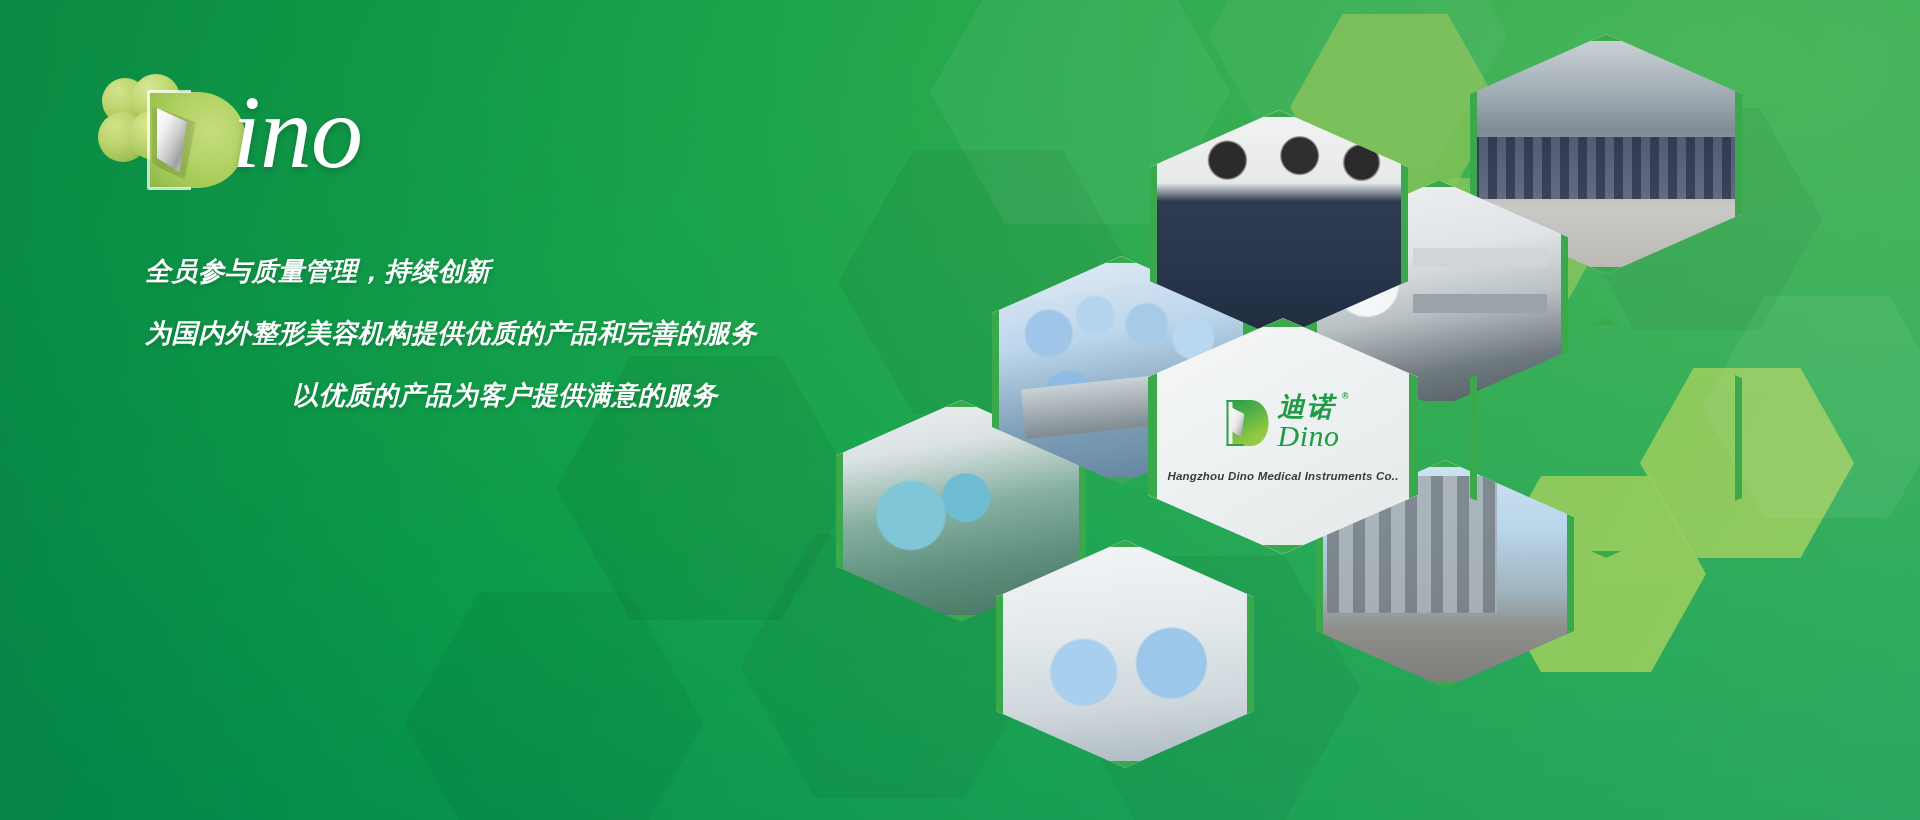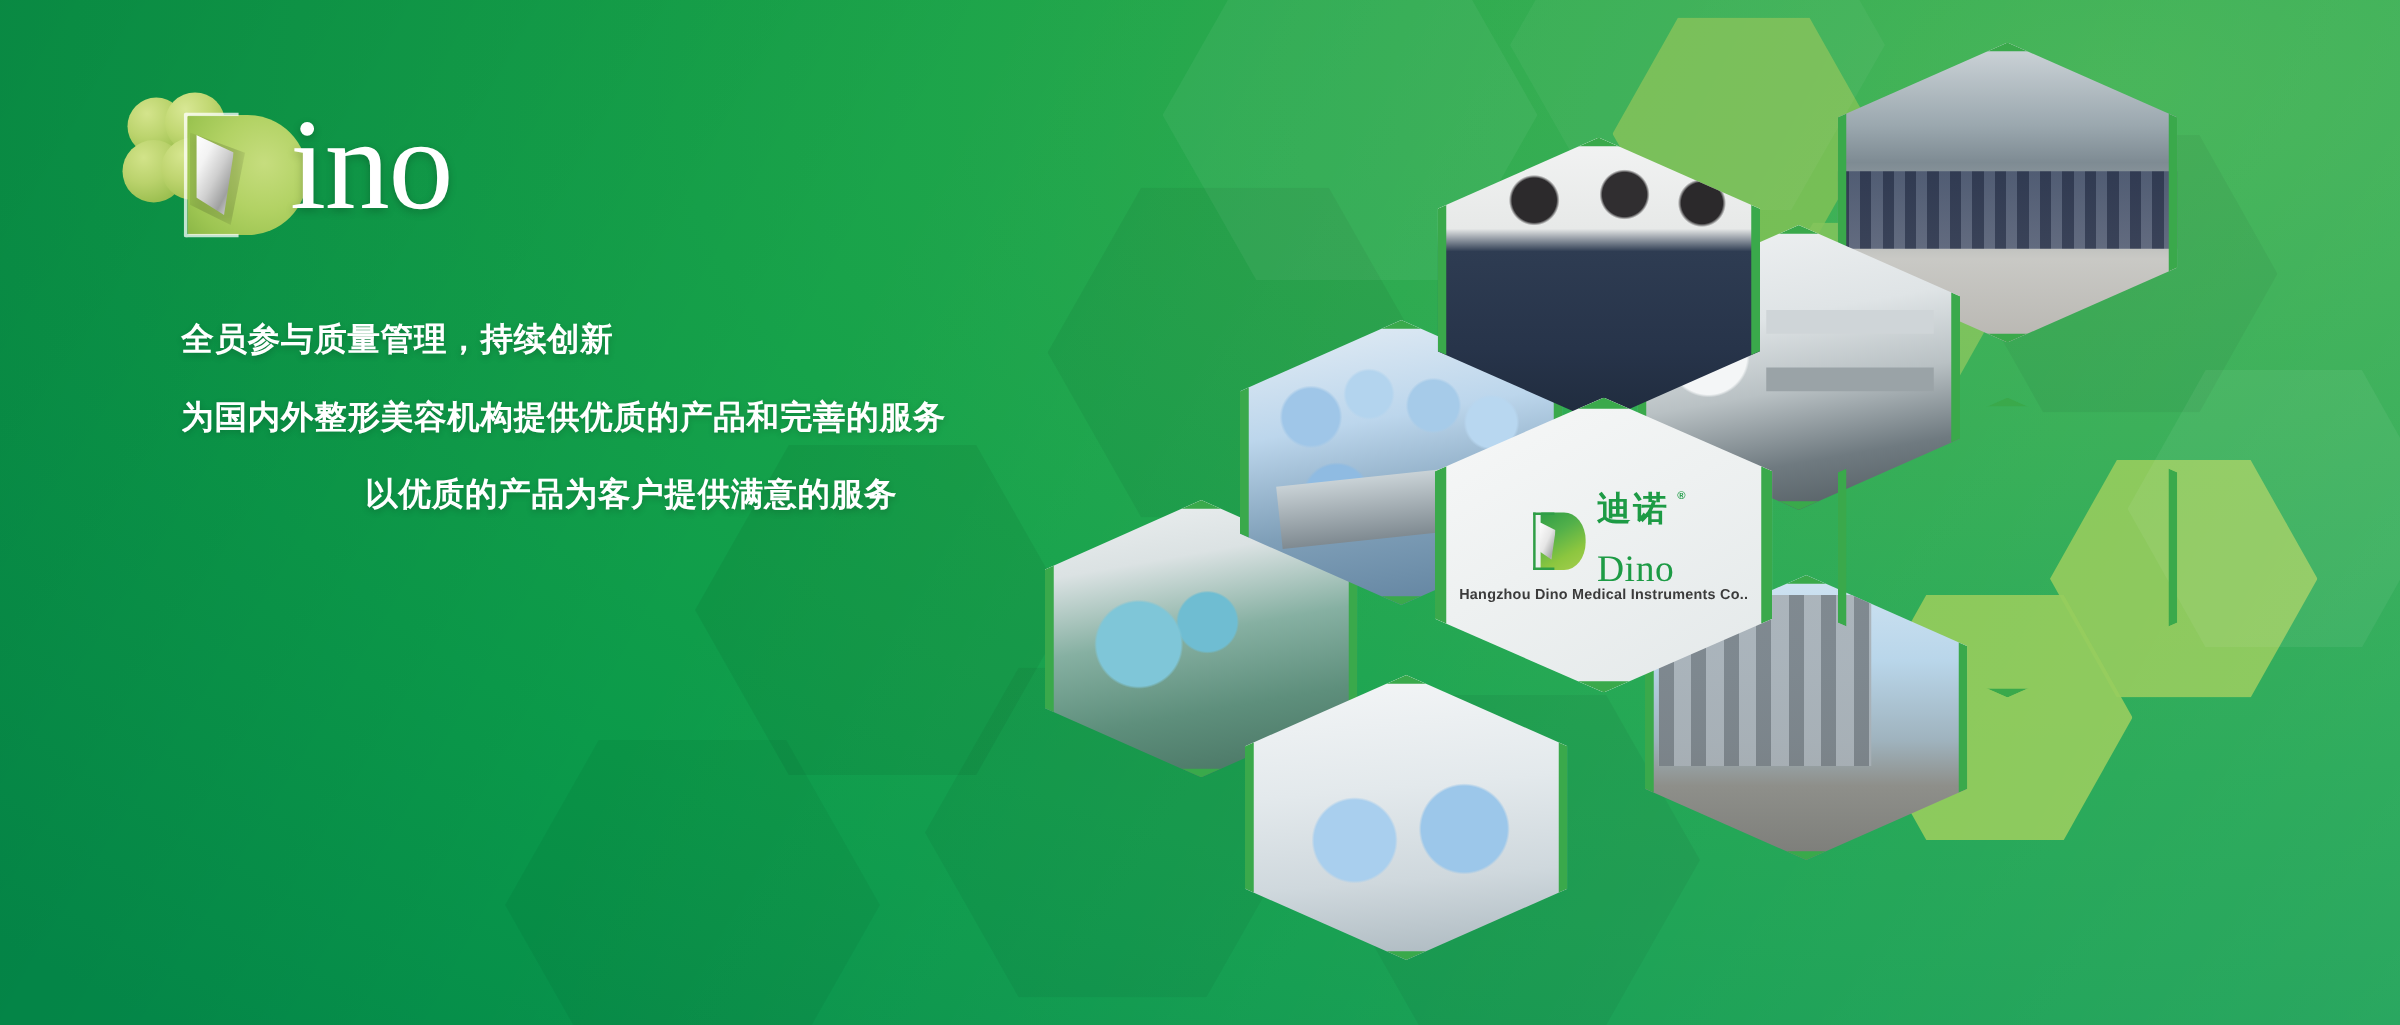--- a/index.html
+++ b/index.html
@@ -7,20 +7,21 @@
     width:1920px;height:820px;overflow:hidden;
     font-family:"Liberation Sans","DejaVu Sans",sans-serif;
     background:#0f9f4a;
   }
 
   
   #banner{
     position:relative;width:1920px;height:820px;overflow:hidden;
     background:
       radial-gradient(115% 130% at 88% 8%, #3bb04e 0%, #2aa94b 26%, #16a24a 52%, #0b9a4a 74%, #048b4a 100%);
+    font-style: italic;
   }
 
   
   .sheen{
     position:absolute;inset:0;pointer-events:none;
     background:linear-gradient(118deg, rgba(0,0,0,.10) 0%, rgba(0,0,0,0) 34%, rgba(255,255,255,.05) 62%, rgba(255,255,255,.12) 100%);
   }
 
   
   .bg-hex{
@@ -127,21 +128,21 @@
     clip-path:polygon(0% 0%,100% 22%,74% 100%,0% 78%);
   }
   .lm-text{display:flex;flex-direction:column;line-height:1;}
   .lm-cn{
     font-size:27px;font-weight:700;color:#1d9b45;letter-spacing:2px;
     position:relative;
   }
   .lm-reg{font-size:9px;vertical-align:super;position:absolute;top:-2px;right:-11px;}
   .lm-en{
     font-family:"Liberation Serif","DejaVu Serif",serif;
-    font-size:30px;color:#1d9b45;margin-top:20px;letter-spacing:.5px;
+    font-size:30px;color:#1d9b45;margin-top:0;letter-spacing:.5px;
   }
   #hex-company{
     position:absolute;left:0;right:0;top:152px;text-align:center;
     font-size:11.5px;font-weight:700;color:#3b3b3b;letter-spacing:.2px;
   }
 
   
   .scene-cleanroom{
     background:
       radial-gradient(circle at 22% 34%, #9fc6e8 0 9%, transparent 10%),

